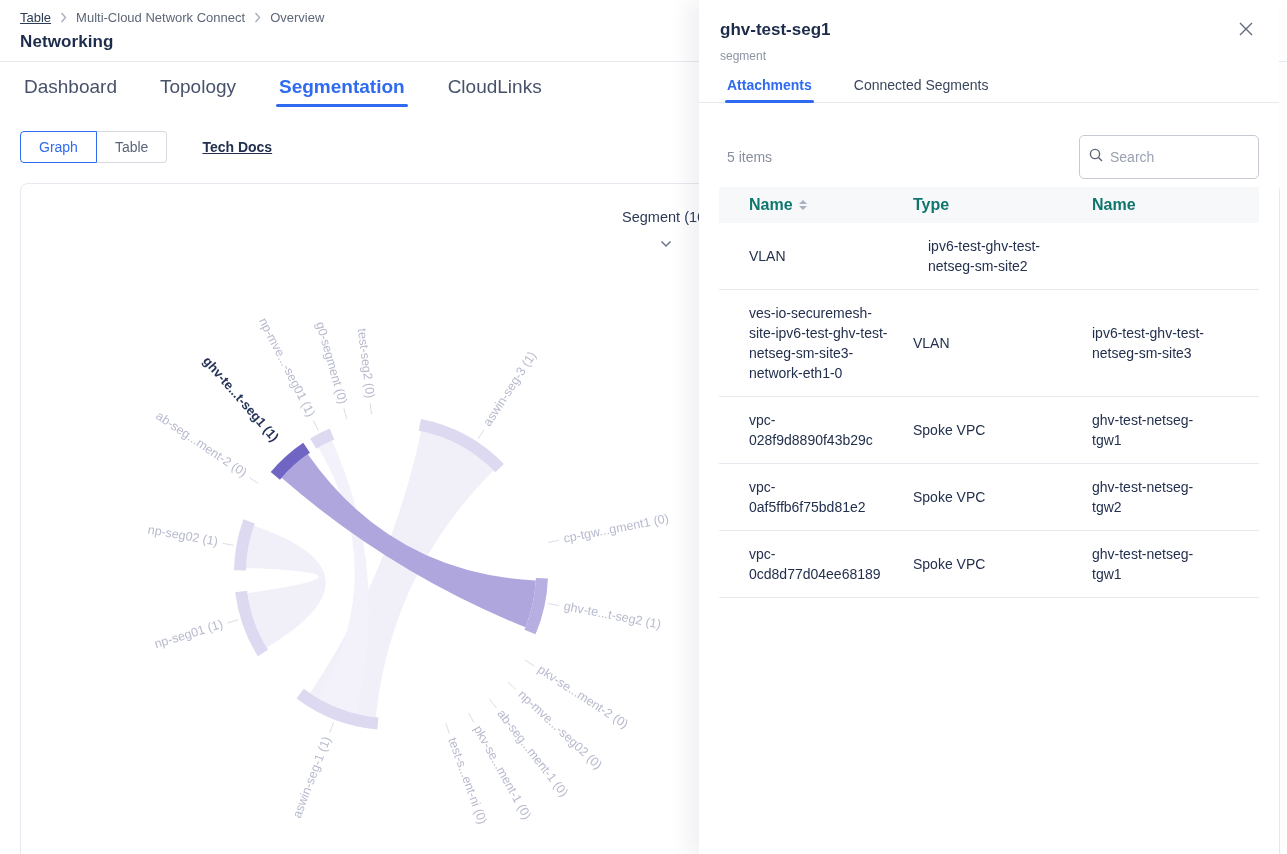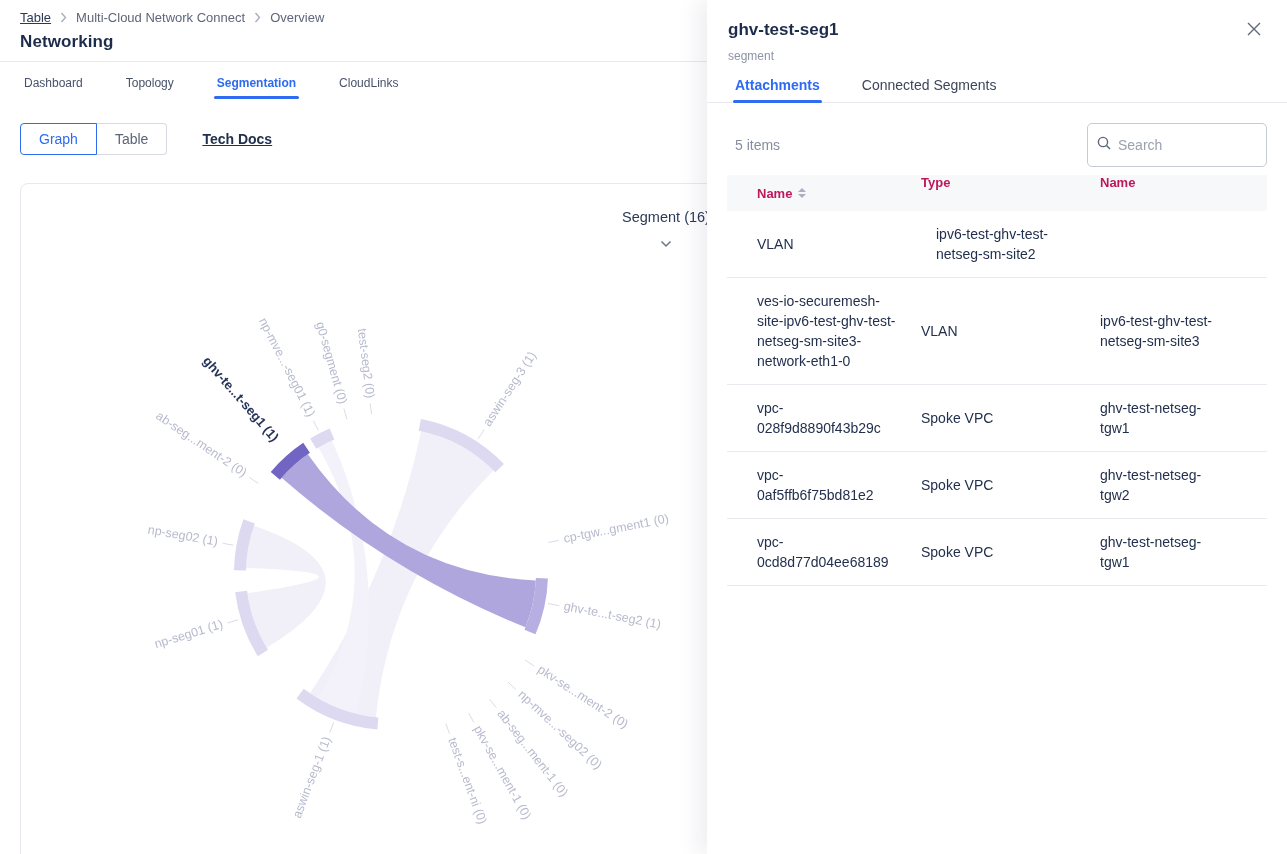--- a/index.html
+++ b/index.html
@@ -12,21 +12,21 @@
   .topbar { padding:10px 20px 0 20px; }
   .crumbs { display:flex; align-items:center; gap:9px; font-size:13px; }
   .crumb-home { color:#2b3a55; text-decoration:underline; cursor:pointer; }
   .crumb-sep { color:#a7aebc; display:flex; align-items:center; }
   .crumb-sep svg { stroke:#a7aebc; }
   .crumb-item { color:#5d6678; }
   .page-title { margin-top:7px; font-size:17px; font-weight:700; color:#1e2c4c; letter-spacing:.1px; }
   .top-divider { position:absolute; left:0; top:61px; width:100%; height:1px; background:#e7e9ef; }
 
   .tabs { display:flex; gap:43px; padding:24px 0 0 24px; }
-  .tab { font-size:12px; color:#4650644; color:#47526a; padding-bottom:9px; cursor:pointer; position:relative; }
+  .tab { font-size:19px; color:#4650644; color:#47526a; padding-bottom:9px; cursor:pointer; position:relative; }
   .tab.active { color:#2e6bf0; font-weight:700; }
   .tab.active::after { content:""; position:absolute; left:-3px; right:-3px; bottom:0; height:3px;
      border-radius:2px; background:#2e6bf0; }
 
   .toolbar { display:flex; align-items:center; margin:24px 0 0 20px; }
   .seg-toggle { display:flex; }
   .toggle-btn { height:32px; padding:0 18px; background:#fff; border:1px solid #d7dae1;
      font-size:14px; color:#5b6577; display:flex; align-items:center; cursor:pointer; }
   .toggle-btn.left { border-radius:4px 0 0 4px; }
   .toggle-btn.right { border-radius:0 4px 4px 0; border-left:none; }
@@ -36,47 +36,47 @@
 
   .graph-card { position:absolute; left:20px; top:183px; width:1260px; height:700px;
      border:1px solid #e7e9f0; border-radius:8px; background:#fff; }
   .seg-dropdown { display:flex; align-items:center; gap:10px; margin:25px 0 0 32px;
      font-size:14.5px; color:#2b3a57; cursor:pointer;flex-direction:column; }
   .seg-dropdown svg { stroke:#6b7587; }
 
   .chord-wrap { position:absolute; left:0; top:52px; }
 
   
-  .panel { position:absolute; top:0; right:0; width:580px; height:854px; background:#fff;
+  .panel { position:absolute; top:0; right:8px; width:580px; height:854px; background:#fff;
      box-shadow:-10px 0 20px rgba(25,35,70,.07); z-index:10; }
   .panel-header { padding:20px 22px 0 21px; position:relative; }
   .panel-title { font-size:17px; font-weight:700; color:#1e2c4c; }
   .panel-subtitle { margin-top:9px; font-size:12px; color:#8d94a5; }
   .panel-close { position:absolute; top:22px; right:24px; width:16px; height:16px; cursor:pointer; }
   .panel-close svg { stroke:#606a7b; }
 
   .panel-tabs { display:flex; gap:38px; padding:14px 0 0 26px; border-bottom:1px solid #e7e9ef; }
   .ptab { font-size:14px; color:#3b465c; padding:0 2px 9px 2px; cursor:pointer; position:relative; }
   .ptab.active { color:#2e6bf0; font-weight:700; }
   .ptab.active::after { content:""; position:absolute; left:0; right:0; bottom:-1px; height:3px;
      border-radius:2px; background:#2e6bf0; }
 
   .panel-body { padding:0 20px; }
-  .list-meta { display:flex; align-items:center; justify-content:space-between; margin-top:26px; height:32px; }
+  .list-meta { display:flex; align-items:center; justify-content:space-between; margin-top:38px; height:32px; }
   .items-count { font-size:14px; color:#878e9e; padding-left:8px; }
   .search-box { width:180px; height:44px; border:1px solid #c6cad4; border-radius:5px;
      display:flex; align-items:center; padding:0 9px; gap:7px; background:#fff; }
   .search-box svg { stroke:#5d6678; flex:none; }
   .search-box input { border:none; outline:none; width:100%; font-size:14px; color:#243353;
      font-family:"Liberation Sans", sans-serif; background:transparent; }
   .search-box input::placeholder { color:#9aa1af; }
 
   .attach-table { margin-top:14px; }
-  .thead { display:flex; background:#f7f8fa; height:36px; padding-left:30px;
-     font-size:13px; font-weight:700; color:#be185d; }
+  .thead { display:flex; align-items:center; background:#f7f8fa; height:36px; padding-left:30px;
+     font-size:16px; font-weight:700; color:#0f766e; }
   .th-name { width:142px; margin-right:22px; display:flex; align-items:center; gap:6px; }
   .th-type { width:179px; }
   .th-site { flex:1; }
   .sort-icon { display:inline-flex; flex-direction:column; gap:2px; cursor:pointer; }
   .sort-icon span { width:0; height:0; border-left:4px solid transparent; border-right:4px solid transparent; }
   .sort-icon .up { border-bottom:4px solid #a9b0bf; }
   .sort-icon .dn { border-top:4px solid #a9b0bf; }
 
   .trow { display:flex; align-items:center; padding:13px 0 13px 30px;
      border-bottom:1px solid #e8eaef; font-size:14px; color:#23304d; line-height:20px; }

